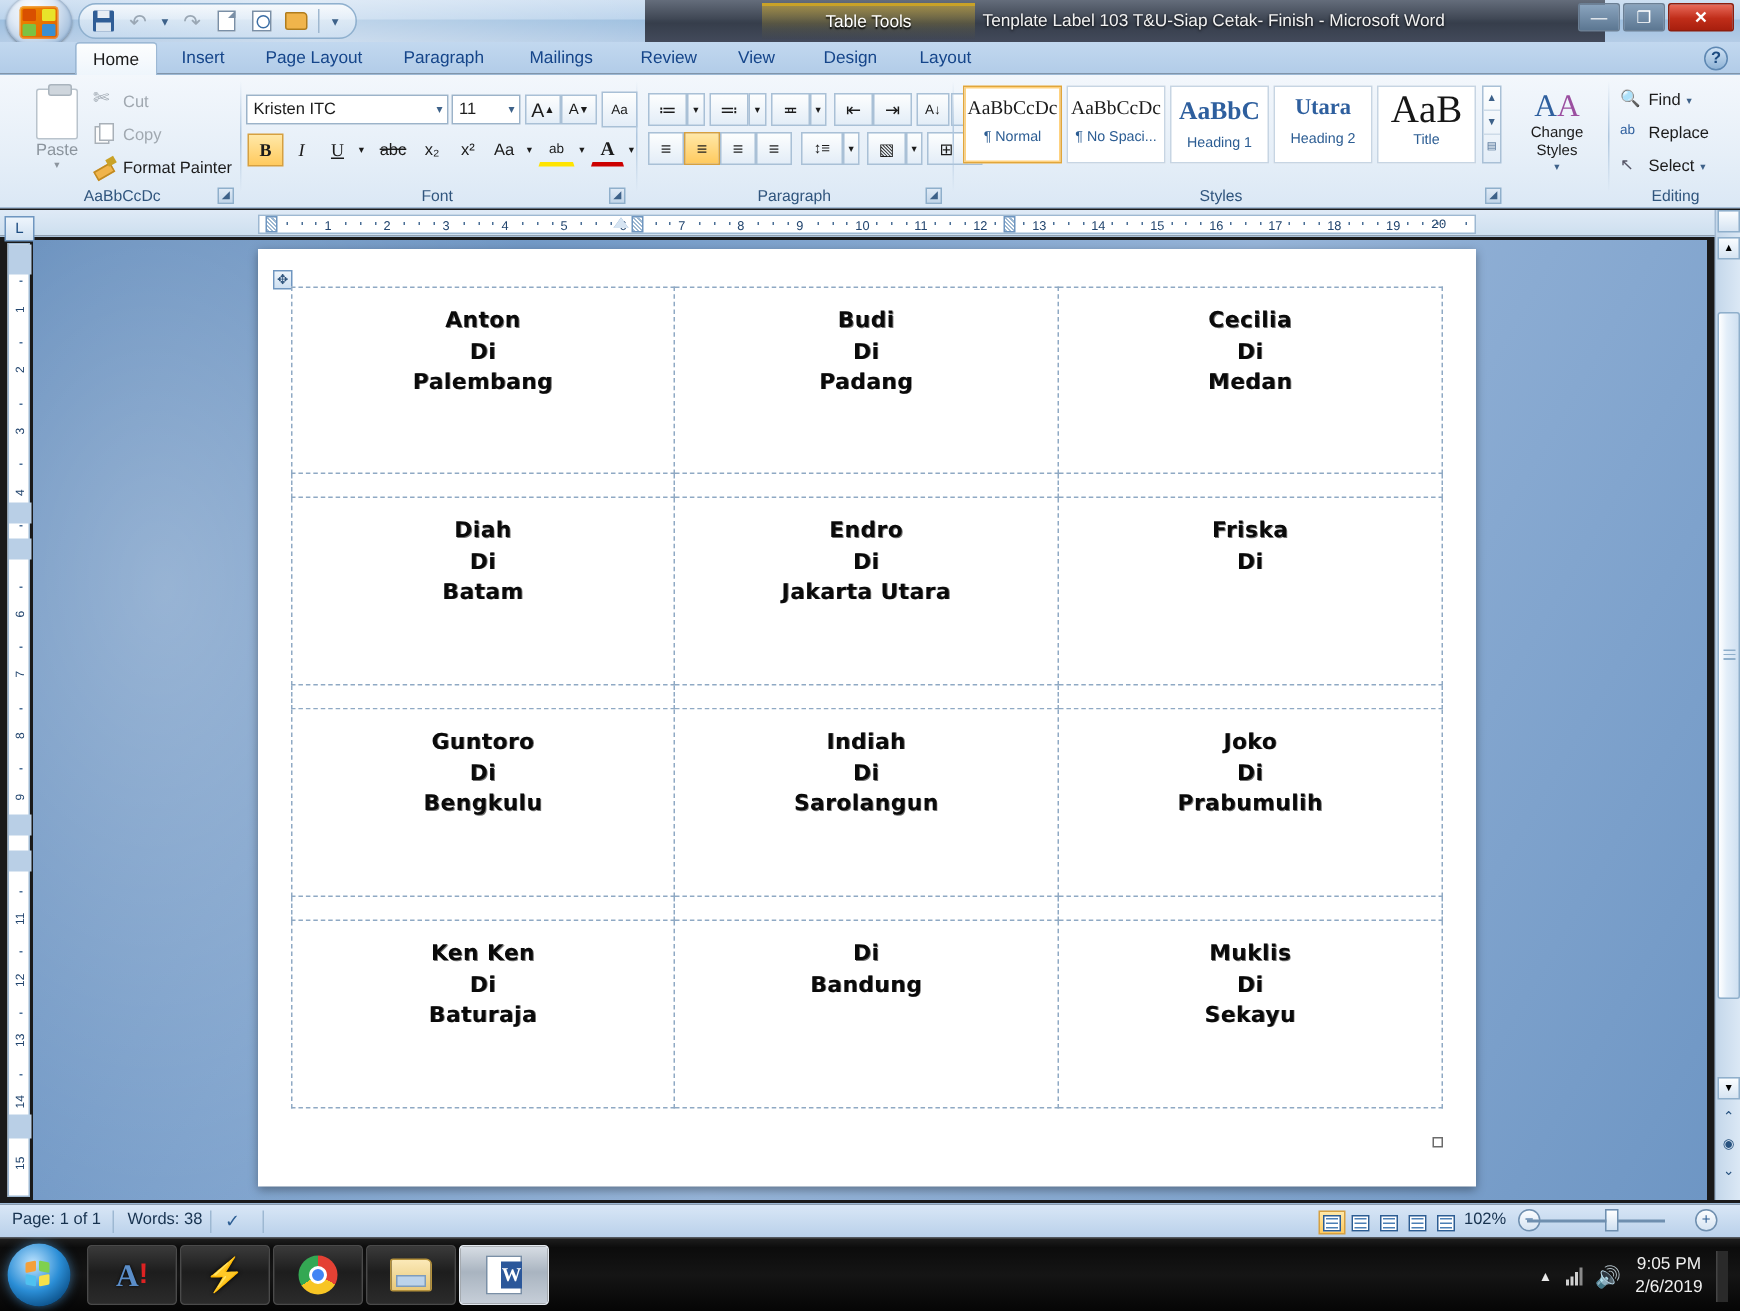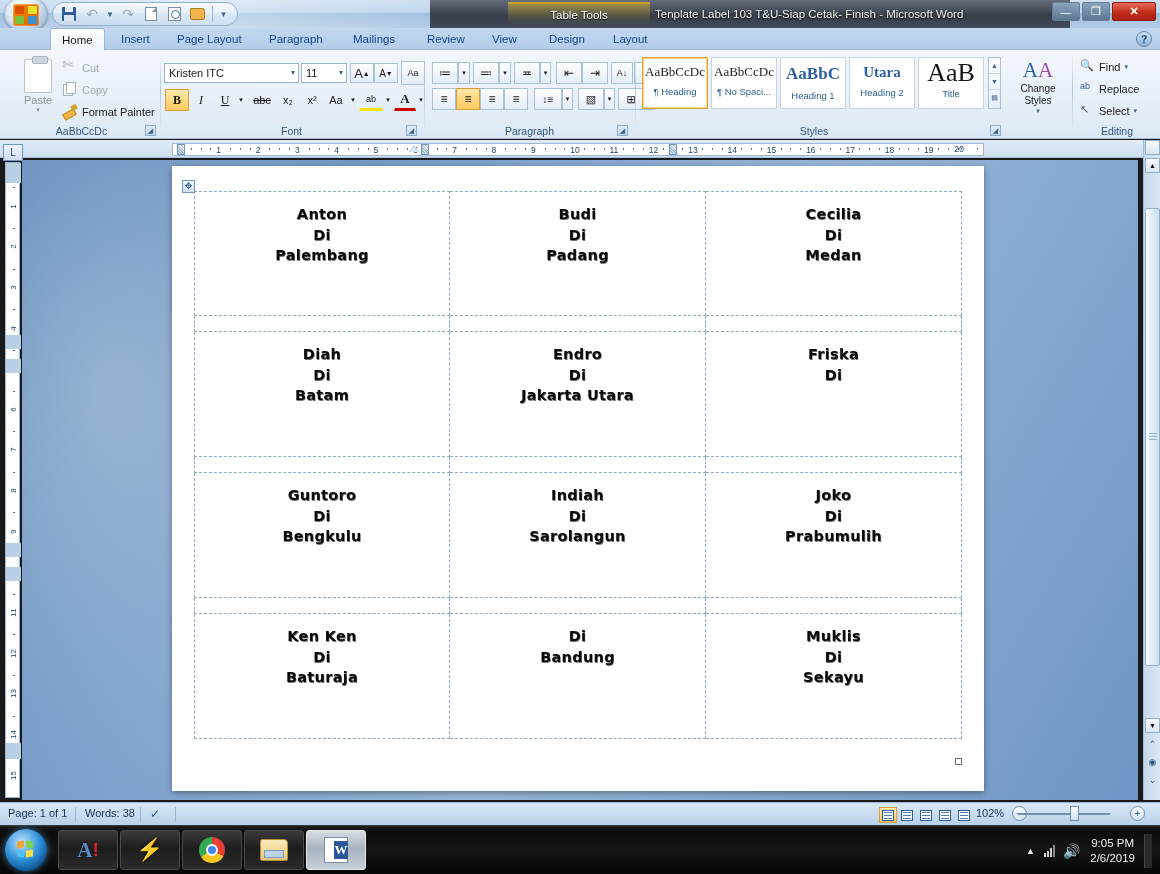--- a/index.html
+++ b/index.html
@@ -447,21 +447,21 @@
       </div>
 
     <div class="grp-label">Paragraph</div>
     <div class="dlg">◢</div>
   </div>
   <div class="grp-sep" style="left:635px"></div>
 
   <div class="grp" style="left:639px;width:430px">
     <div class="stylecard sel" style="left:3px">
       <div class="samp">AaBbCcDc</div>
-      <div class="nm">¶ Heading</div>
+      <div class="nm">¶ Normal</div>
     </div>
     <div class="stylecard" style="left:72px">
       <div class="samp">AaBbCcDc</div>
       <div class="nm">¶ No Spaci...</div>
     </div>
     <div class="stylecard" style="left:141px">
       <div class="samp" style="font-weight:bold;color:#2e5f9e;font-size:17px">AaBbC</div>
       <div class="nm">Heading 1</div>
     </div>
     <div class="stylecard" style="left:210px">

